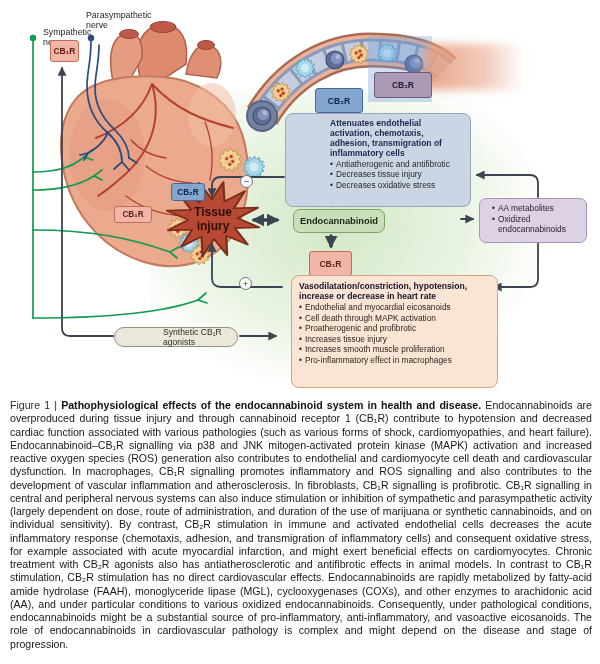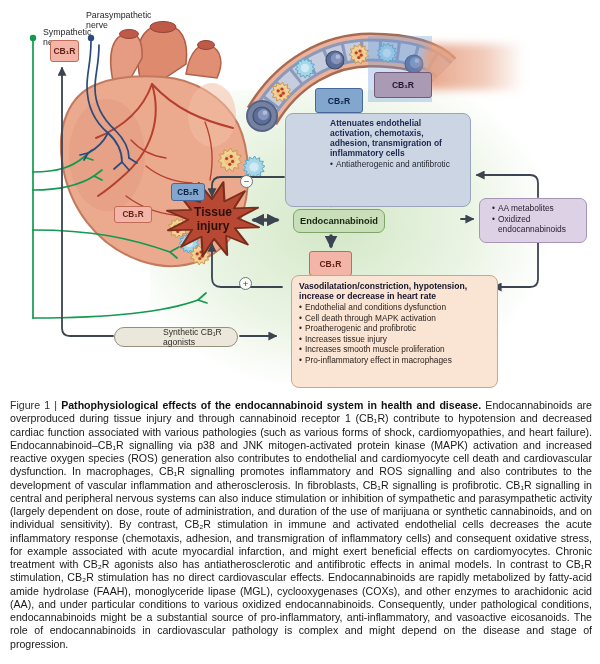--- a/index.html
+++ b/index.html
@@ -232,40 +232,46 @@
   <div class="abs chip chip-blue" style="left:171px;top:183px;width:34px;height:18px;font-size:8.2px;">CB₂R</div>
   <div class="abs chip chip-pink" style="left:114px;top:206px;width:38px;height:17px;font-size:8.2px;">CB₁R</div>
 
   <div class="abs" id="tissue-label" style="left:184px;top:206px;width:58px;">Tissue injury</div>
 
   <div class="abs panel" id="box-attenuates" style="left:285px;top:113px;width:186px;height:94px;padding-left:44px;">
     <div class="hdr">Attenuates endothelial activation, chemotaxis, adhesion, transmigration of inflammatory cells</div>
     <div class="bullet">
         <span>Antiatherogenic and antifibrotic</span>
       </div>
+    <div class="bullet">
+        <span>Decreases tissue injury</span>
+      </div>
+    <div class="bullet">
+        <span>Decreases oxidative stress</span>
+      </div>
   </div>
 
   <div class="abs" id="box-endo" style="left:281px;top:209px;width:92px;height:24px;">Endocannabinoid</div>
 
 
   <div class="abs" id="box-purple" style="left:479px;top:198px;width:108px;height:45px;">
     <div class="bullet">
         <span>AA metabolites</span>
       </div>
     <div class="bullet">
         <span>Oxidized endocannabinoids</span>
       </div>
   </div>
 
   <div class="abs chip chip-pink" style="left:309px;top:251px;width:43px;height:25px;">CB₁R</div>
 
   <div class="abs panel" id="box-vasodil" style="left:291px;top:275px;width:207px;height:113px;">
     <div class="hdr">Vasodilatation/constriction, hypotension, increase or decrease in heart rate</div>
     <div class="bullet">
-        <span>Endothelial and conditions dysfunction</span>
+        <span>Endothelial and myocardial eicosanoids</span>
       </div>
     <div class="bullet">
         <span>Cell death through MAPK activation</span>
       </div>
     <div class="bullet">
         <span>Proatherogenic and profibrotic</span>
       </div>
     <div class="bullet">
         <span>Increases tissue injury</span>
       </div>

